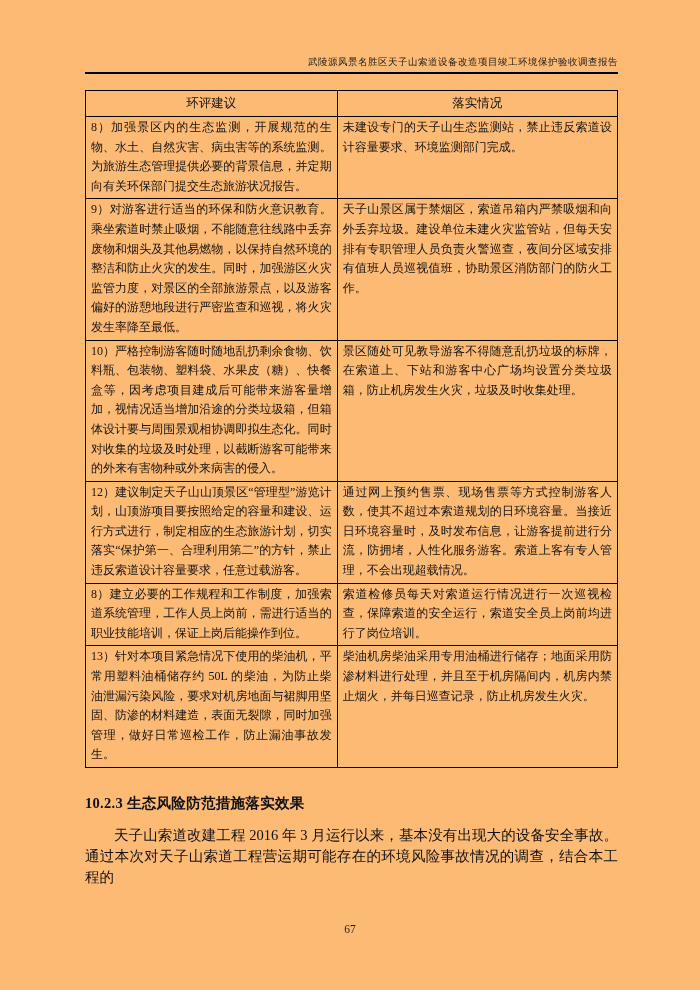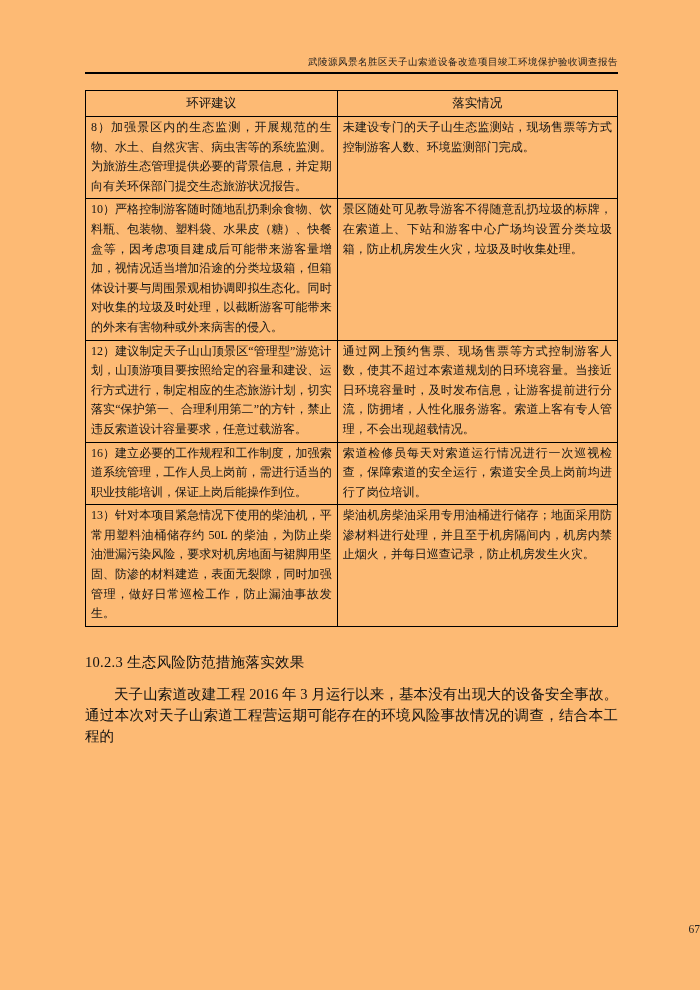--- a/index.html
+++ b/index.html
@@ -54,38 +54,38 @@
     padding:1px 5px 2px 5px;
     text-align:justify;
     text-justify:inter-character;
     color:#141414;
   }
   col.c-left{width:47.3%;}
   col.c-right{width:52.7%;}
   .section-heading{
     margin:26px 0 0 0;
     font-size:14.5px;
-    font-weight:normal;
+    font-weight:bold;
     color:#111;
     letter-spacing:0.3px;
   }
   .section-paragraph{
     margin:12px 0 0 0;
     font-size:14.5px;
     line-height:21px;
     text-align:justify;
     text-justify:inter-character;
     text-indent:2em;
     color:#111;
   }
   .page-number{
     position:absolute;
     left:0;right:0;
     bottom:55px;
-    text-align:right;
+    text-align:center;
     font-size:11.5px;
     color:#222;
   }
 </style>
 </head>
 <body>
 
 <div class="page">
   <div class="content">
 
@@ -99,32 +99,36 @@
       </colgroup>
       <thead>
         <tr>
           <th>环评建议</th>
           <th>落实情况</th>
         </tr>
       </thead>
       <tbody>
         <tr>
           <td>8）加强景区内的生态监测，开展规范的生物、水土、自然灾害、病虫害等的系统监测。为旅游生态管理提供必要的背景信息，并定期向有关环保部门提交生态旅游状况报告。</td>
-          <td>未建设专门的天子山生态监测站，现场售票等方式控制游客人数、环境监测部门完成。</td>
+          <td>未建设专门的天子山生态监测站，禁止违反索道设计容量要求、环境监测部门完成。</td>
+        </tr>
+        <tr>
+          <td>9）对游客进行适当的环保和防火意识教育。乘坐索道时禁止吸烟，不能随意往线路中丢弃废物和烟头及其他易燃物，以保持自然环境的整洁和防止火灾的发生。同时，加强游区火灾监管力度，对景区的全部旅游景点，以及游客偏好的游憩地段进行严密监查和巡视，将火灾发生率降至最低。</td>
+          <td>天子山景区属于禁烟区，索道吊箱内严禁吸烟和向外丢弃垃圾。建设单位未建火灾监管站，但每天安排有专职管理人员负责火警巡查，夜间分区域安排有值班人员巡视值班，协助景区消防部门的防火工作。</td>
         </tr>
         <tr>
           <td>10）严格控制游客随时随地乱扔剩余食物、饮料瓶、包装物、塑料袋、水果皮（糖）、快餐盒等，因考虑项目建成后可能带来游客量增加，视情况适当增加沿途的分类垃圾箱，但箱体设计要与周围景观相协调即拟生态化。同时对收集的垃圾及时处理，以截断游客可能带来的外来有害物种或外来病害的侵入。</td>
           <td>景区随处可见教导游客不得随意乱扔垃圾的标牌，在索道上、下站和游客中心广场均设置分类垃圾箱，防止机房发生火灾，垃圾及时收集处理。</td>
         </tr>
         <tr>
           <td>12）建议制定天子山山顶景区“管理型”游览计划，山顶游项目要按照给定的容量和建设、运行方式进行，制定相应的生态旅游计划，切实落实“保护第一、合理利用第二”的方针，禁止违反索道设计容量要求，任意过载游客。</td>
           <td>通过网上预约售票、现场售票等方式控制游客人数，使其不超过本索道规划的日环境容量。当接近日环境容量时，及时发布信息，让游客提前进行分流，防拥堵，人性化服务游客。索道上客有专人管理，不会出现超载情况。</td>
         </tr>
         <tr>
-          <td>16）建立必要的工作规程和工作制度，加强索道系统管理，工作人员上岗前，需进行适当的职业技能培训，保证上岗后能操作到位。</td>
+          <td>8）建立必要的工作规程和工作制度，加强索道系统管理，工作人员上岗前，需进行适当的职业技能培训，保证上岗后能操作到位。</td>
           <td>索道检修员每天对索道运行情况进行一次巡视检查，保障索道的安全运行，索道安全员上岗前均进行了岗位培训。</td>
         </tr>
         <tr>
           <td>13）针对本项目紧急情况下使用的柴油机，平常用塑料油桶储存约 50L 的柴油，为防止柴油泄漏污染风险，要求对机房地面与裙脚用坚固、防渗的材料建造，表面无裂隙，同时加强管理，做好日常巡检工作，防止漏油事故发生。</td>
           <td>柴油机房柴油采用专用油桶进行储存；地面采用防渗材料进行处理，并且至于机房隔间内，机房内禁止烟火，并每日巡查记录，防止机房发生火灾。</td>
         </tr>
       </tbody>
     </table>
 
     <h3 class="section-heading">10.2.3 生态风险防范措施落实效果</h3>

